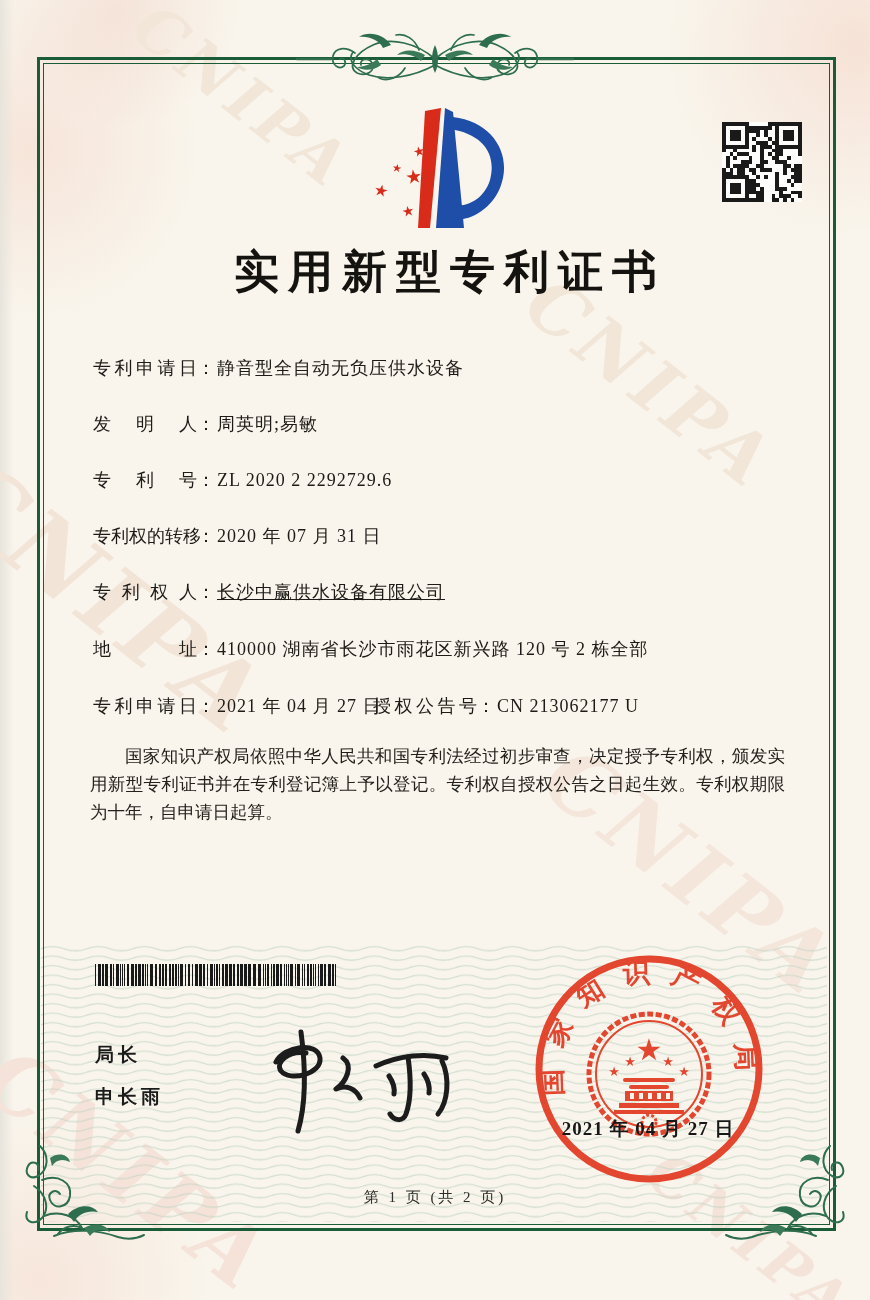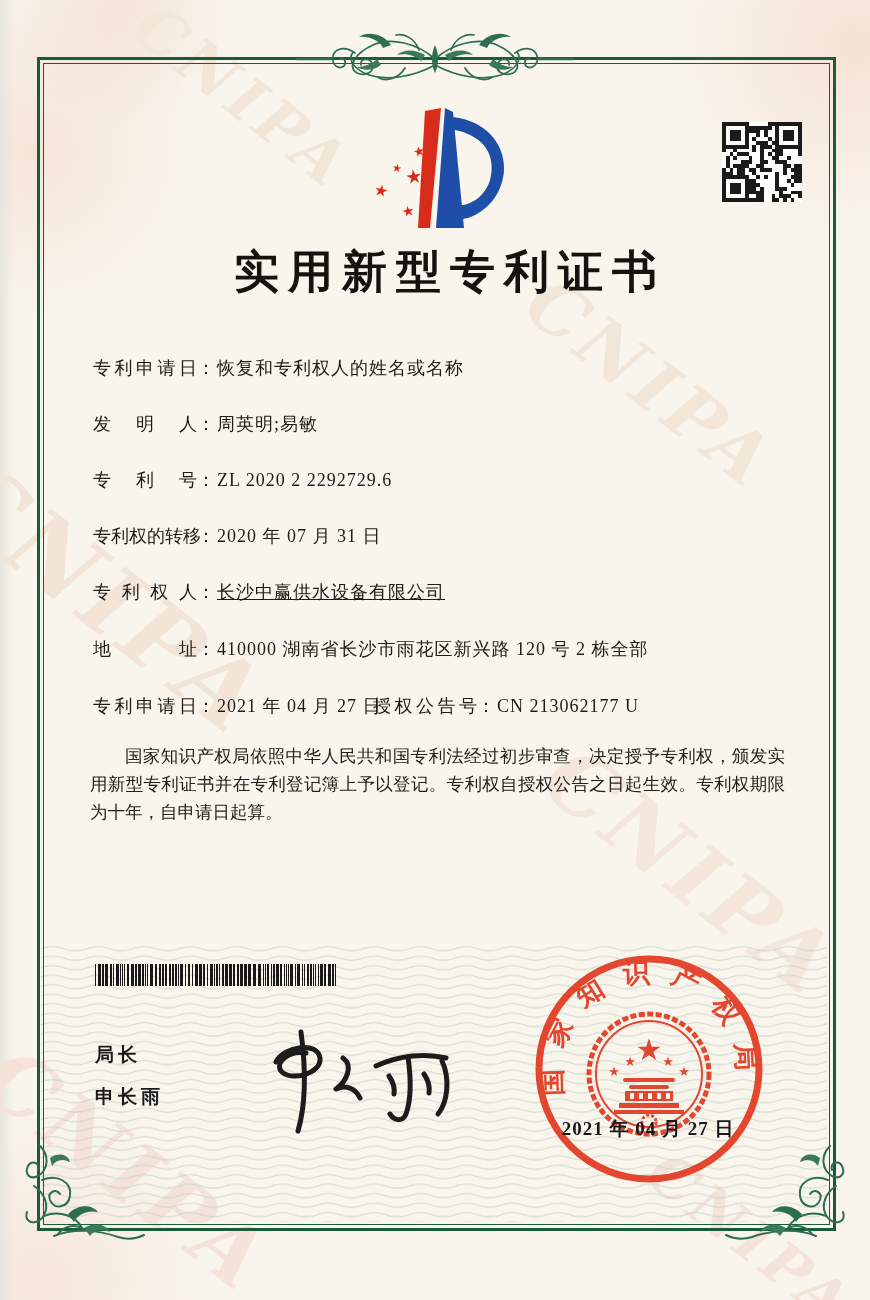--- a/index.html
+++ b/index.html
@@ -308,21 +308,21 @@
         <rect x="0" y="14" width="7" height="7" fill="#1a1a1a"></rect>
         <rect x="1" y="15" width="5" height="5" fill="#fdfdfb"></rect>
         <rect x="2" y="16" width="3" height="3" fill="#1a1a1a"></rect>
       </svg>
   </div>
 
   <div class="title">实用新型专利证书</div>
 
   <div class="fields">
     <div class="frow r0">
-      <span class="flabel">专利申请日</span><span class="fcolon">：</span><span class="fvalue">恢复和专利权人的姓名或名称</span>
+      <span class="flabel">专利申请日</span><span class="fcolon">：</span><span class="fvalue">静音型全自动无负压供水设备</span>
     </div>
     <div class="frow r1">
       <span class="flabel">发明人</span><span class="fcolon">：</span><span class="fvalue">周英明;易敏</span>
     </div>
     <div class="frow r2">
       <span class="flabel">专利号</span><span class="fcolon">：</span><span class="fvalue">ZL 2020 2 2292729.6</span>
     </div>
     <div class="frow r3">
       <span class="flabel">专利权的转移</span><span class="fcolon">：</span><span class="fvalue">2020 年 07 月 31 日</span>
     </div>
@@ -464,13 +464,14 @@
           <rect x="17" y="19" width="4" height="6"></rect>
         </g>
         <rect x="-30" y="29" width="60" height="5"></rect>
         <rect x="-35" y="36" width="70" height="4"></rect>
       </g>
       <circle cy="48" r="7" fill="none" stroke-width="3" stroke-dasharray="3 2"></circle>
     </g>
   </svg>
   <div class="seal-date">2021 年 04 月 27 日</div>
 
+  <div class="page-no">第 1 页 (共 2 页)</div>
 </div>
 
 </body></html>

